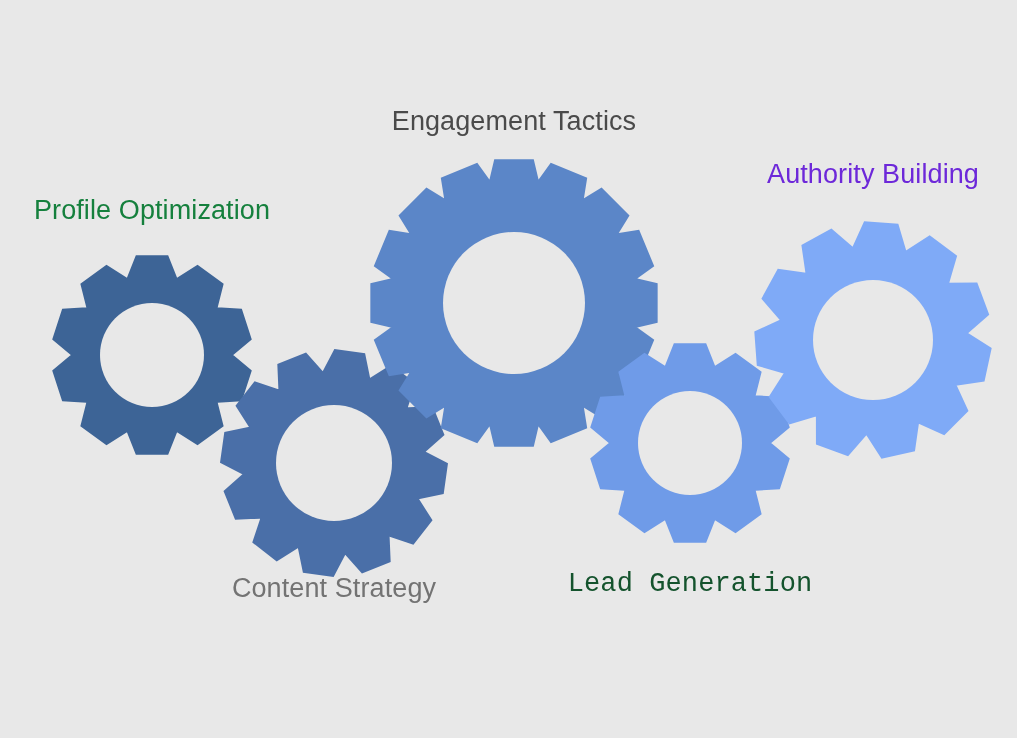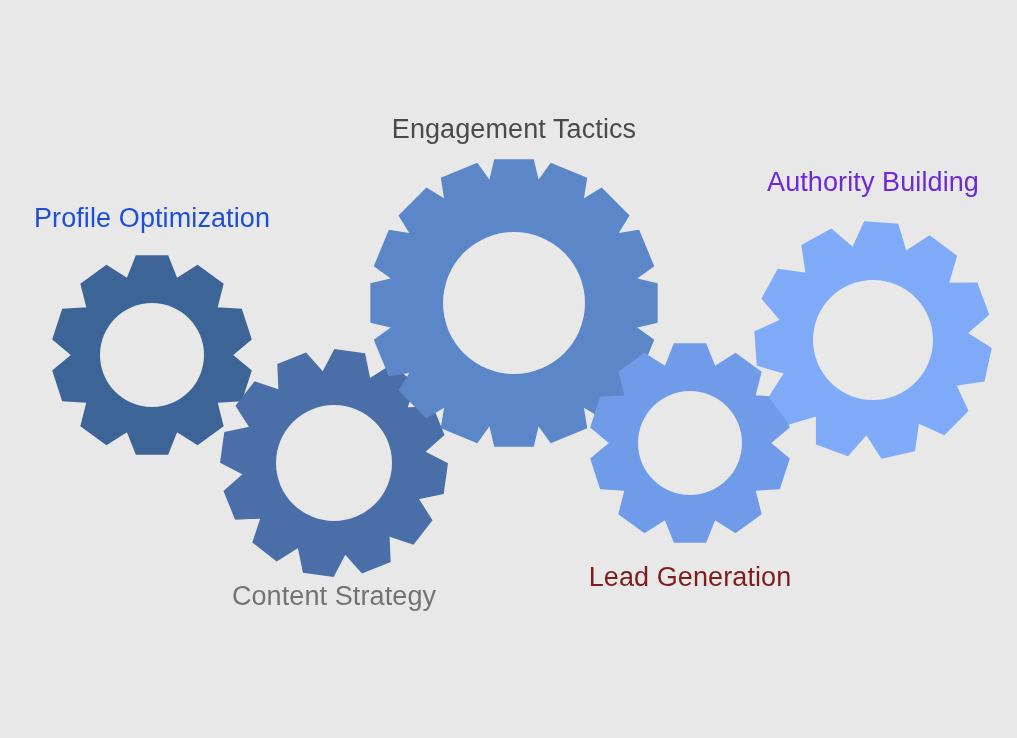--- a/index.html
+++ b/index.html
@@ -31,21 +31,20 @@
   .gear-label {
     position: absolute;
     color: #4a4a4a;
     font-family: "Liberation Sans", sans-serif;
     font-size: 27px;
     font-weight: 400;
     white-space: nowrap;
     letter-spacing: 0.1px;
     line-height: 1.1;
     transform: translateX(-50%);
-    margin-top: 8px;
   }
 </style>
 </head>
 <body style="background: rgb(232, 232, 232);">
 
 <div id="diagram-root" style="background: rgb(232, 232, 232);">
   <svg id="gear-canvas" viewBox="0 0 1017 738" xmlns="http://www.w3.org/2000/svg" aria-hidden="true">
       <g>
         <path d="M125.32,281.70L135.85,255.30L168.15,255.30L178.68,281.70A78,78 0 0 1 173.50,280.02L173.50,280.02L197.54,264.85L223.67,283.83L216.66,311.38A78,78 0 0 1 213.46,306.98L213.46,306.98L241.83,308.83L251.81,339.55L229.95,357.72A78,78 0 0 1 229.95,352.28L229.95,352.28L251.81,370.45L241.83,401.17L213.46,403.02A78,78 0 0 1 216.66,398.62L216.66,398.62L223.67,426.17L197.54,445.15L173.50,429.98A78,78 0 0 1 178.68,428.30L178.68,428.30L168.15,454.70L135.85,454.70L125.32,428.30A78,78 0 0 1 130.50,429.98L130.50,429.98L106.46,445.15L80.33,426.17L87.34,398.62A78,78 0 0 1 90.54,403.02L90.54,403.02L62.17,401.17L52.19,370.45L74.05,352.28A78,78 0 0 1 74.05,357.72L74.05,357.72L52.19,339.55L62.17,308.83L90.54,306.98A78,78 0 0 1 87.34,311.38L87.34,311.38L80.33,283.83L106.46,264.85L130.50,280.02A78,78 0 0 1 125.32,281.70Z" fill="#3d6496"></path>
         <circle cx="152" cy="355" r="52" fill="#e8e8e8"></circle>
@@ -61,19 +60,19 @@
       <g>
         <path d="M663.32,369.70L673.85,343.30L706.15,343.30L716.68,369.70A78,78 0 0 1 711.50,368.02L711.50,368.02L735.54,352.85L761.67,371.83L754.66,399.38A78,78 0 0 1 751.46,394.98L751.46,394.98L779.83,396.83L789.81,427.55L767.95,445.72A78,78 0 0 1 767.95,440.28L767.95,440.28L789.81,458.45L779.83,489.17L751.46,491.02A78,78 0 0 1 754.66,486.62L754.66,486.62L761.67,514.17L735.54,533.15L711.50,517.98A78,78 0 0 1 716.68,516.30L716.68,516.30L706.15,542.70L673.85,542.70L663.32,516.30A78,78 0 0 1 668.50,517.98L668.50,517.98L644.46,533.15L618.33,514.17L625.34,486.62A78,78 0 0 1 628.54,491.02L628.54,491.02L600.17,489.17L590.19,458.45L612.05,440.28A78,78 0 0 1 612.05,445.72L612.05,445.72L590.19,427.55L600.17,396.83L628.54,394.98A78,78 0 0 1 625.34,399.38L625.34,399.38L618.33,371.83L644.46,352.85L668.50,368.02A78,78 0 0 1 663.32,369.70Z" fill="#6f9be8"></path>
         <circle cx="690" cy="443" r="52" fill="#e8e8e8"></circle>
       </g>
       <g>
         <path d="M850.74,250.73L864.12,221.33L898.31,223.72L907.46,254.70A92,92 0 0 1 902.54,252.87L902.54,252.87L929.69,235.37L957.16,255.86L948.11,286.87A92,92 0 0 1 944.95,282.67L944.95,282.67L977.26,282.62L989.28,314.72L964.91,335.91A92,92 0 0 1 964.53,330.67L964.53,330.67L991.72,348.10L984.49,381.60L952.53,386.25A92,92 0 0 1 955.04,381.64L955.04,381.64L968.50,411.00L944.30,435.27L914.90,421.91A92,92 0 0 1 919.50,419.38L919.50,419.38L914.95,451.36L881.47,458.70L863.96,431.56A92,92 0 0 1 869.21,431.92L869.21,431.92L848.09,456.36L815.96,444.44L815.90,412.14A92,92 0 0 1 820.11,415.28L820.11,415.28L789.13,424.42L768.55,397.02L785.96,369.81A92,92 0 0 1 787.81,374.73L787.81,374.73L756.80,365.68L754.30,331.50L783.66,318.03A92,92 0 0 1 782.55,323.16L782.55,323.16L761.37,298.78L777.74,268.67L809.72,273.22A92,92 0 0 1 806.01,276.94L806.01,276.94L801.37,244.97L831.43,228.50L855.88,249.61A92,92 0 0 1 850.74,250.73Z" fill="#7faaf7"></path>
         <circle cx="873" cy="340" r="60" fill="#e8e8e8"></circle>
       </g>
     </svg>
   <div id="label-layer">
-      <div class="gear-label" style="left: 152px; top: 196px; color: #1d4ed8; text-align: right;">Profile Optimization</div>
+      <div class="gear-label" style="left: 152px; top: 196px; color: #15803d; text-align: right;">Profile Optimization</div>
       <div class="gear-label" style="left: 334px; top: 574px; color: #737373;">Content Strategy</div>
       <div class="gear-label" style="left: 514px; top: 107px; color: rgb(74, 74, 74);">Engagement Tactics</div>
-      <div class="gear-label" style="left: 690px; top: 555px; color: #7f1d1d;">Lead Generation</div>
+      <div class="gear-label" style="left: 690px; top: 570px; color: #14532d; font-family: Liberation Mono, monospace;">Lead Generation</div>
       <div class="gear-label" style="left: 873px; top: 160px; color: #6d28d9;">Authority Building</div>
     </div>
 </div>
 
 </body></html>

